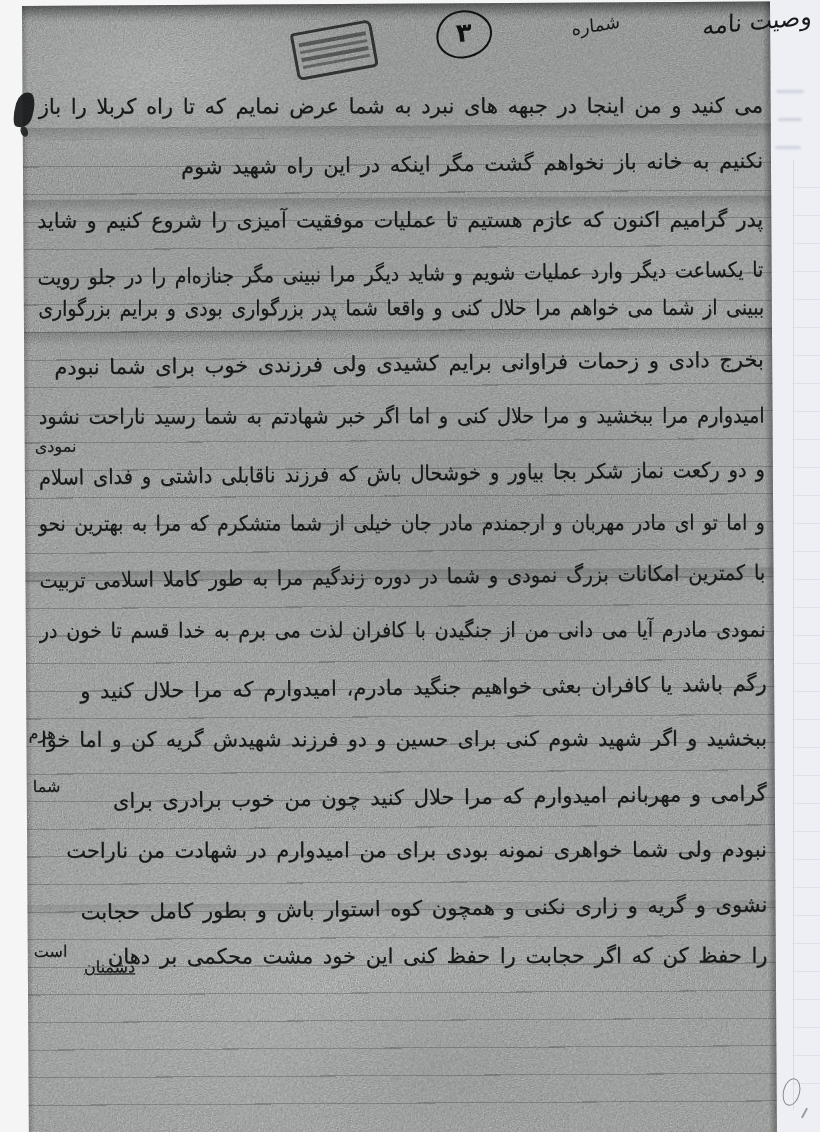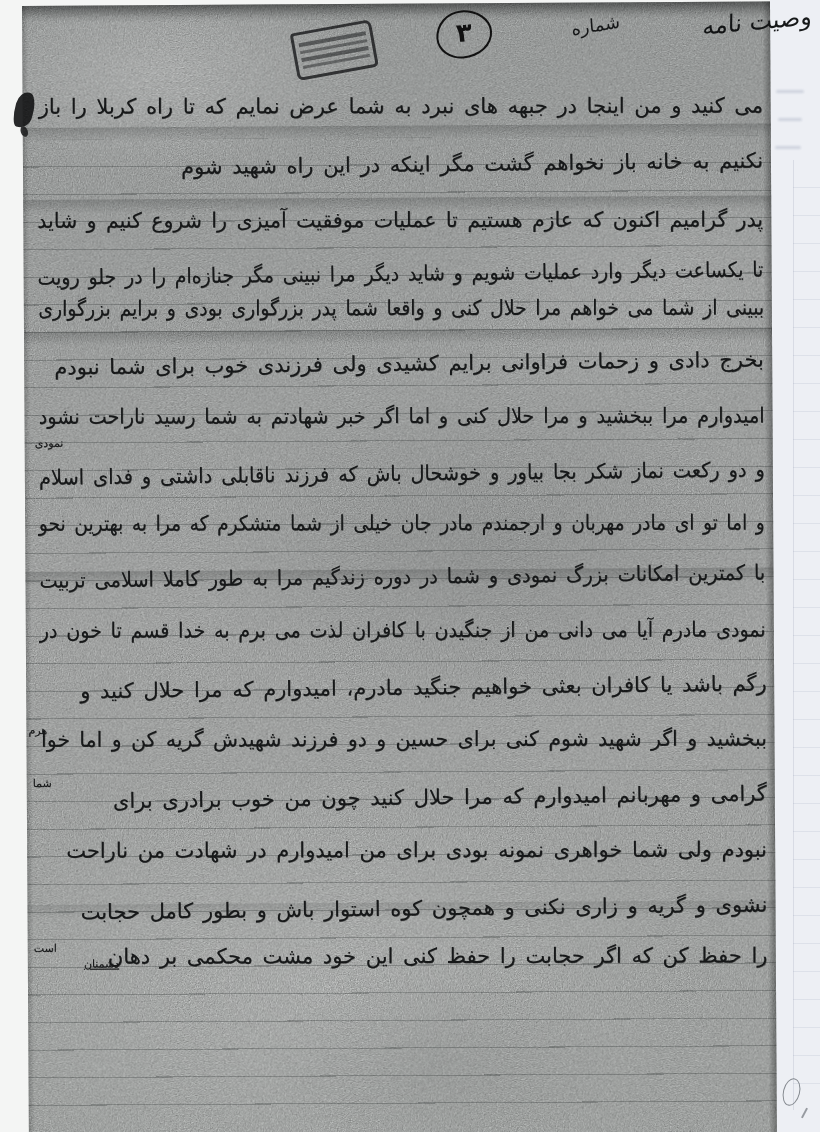--- a/index.html
+++ b/index.html
@@ -73,21 +73,21 @@
     transform:rotate(14deg);z-index:2;}
   .corner-stroke{position:absolute;left:799px;top:1112px;width:11px;height:2px;
     background:rgba(92,97,104,0.6);transform:rotate(-62deg);z-index:2;}
 
   
   .hand-lines{position:absolute;inset:0;direction:rtl;}
   .hand-line{position:absolute;right:8px;white-space:nowrap;color:#1c1e1f;
     font-size:21px;word-spacing:3px;letter-spacing:0;
     text-shadow:0.4px 0.4px 0.6px rgba(8,8,8,0.5);
     transform-origin:right center;}
-  .insertion{position:absolute;font-size:11px;color:#202223;white-space:nowrap;
+  .insertion{position:absolute;font-size:16px;color:#202223;white-space:nowrap;
     direction:rtl;text-shadow:0.3px 0.3px 0.4px rgba(8,8,8,0.45);text-align:right;}
 </style>
 </head>
 <body>
 
 <div id="canvas">
 
   <div class="right-strip">
     <div class="ghost-mark" style="left:6px;top:90px;width:28px;"></div>
     <div class="ghost-mark" style="left:8px;top:118px;width:24px;"></div>

